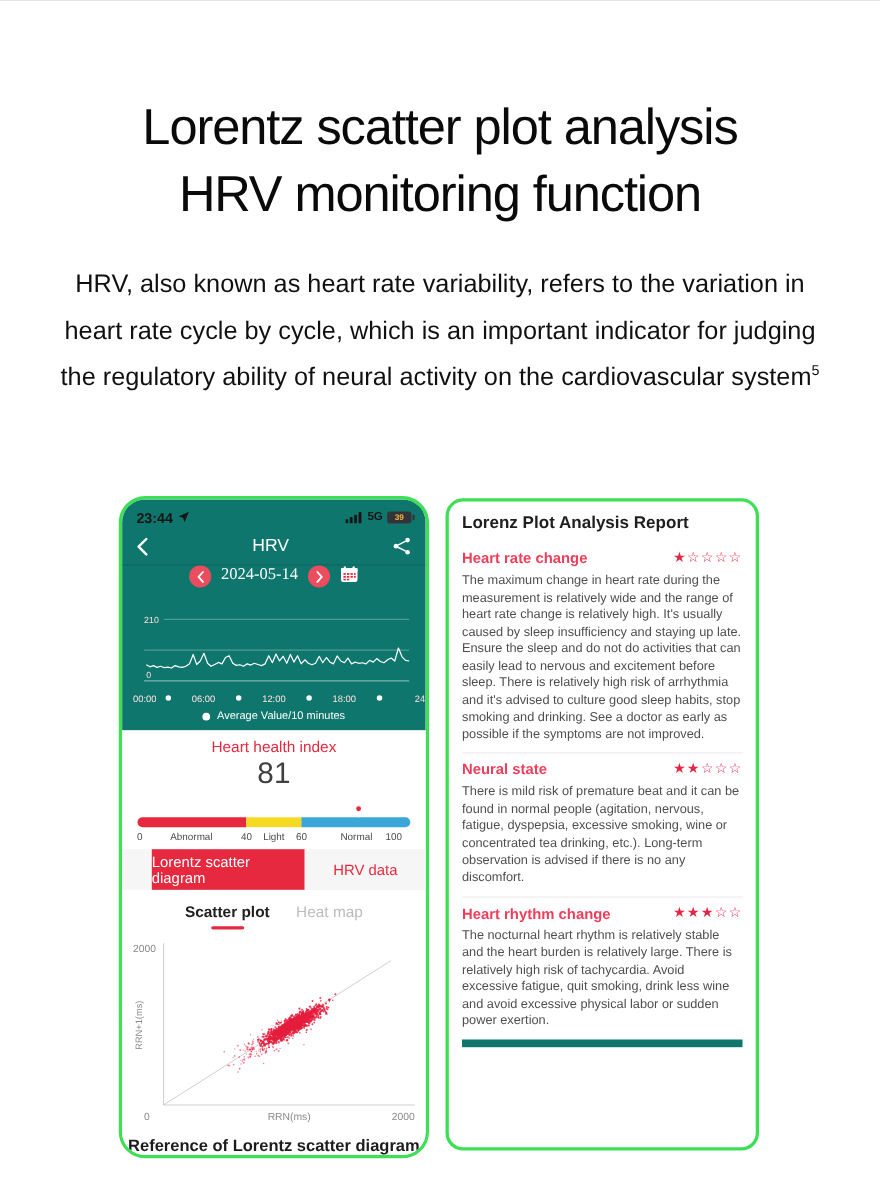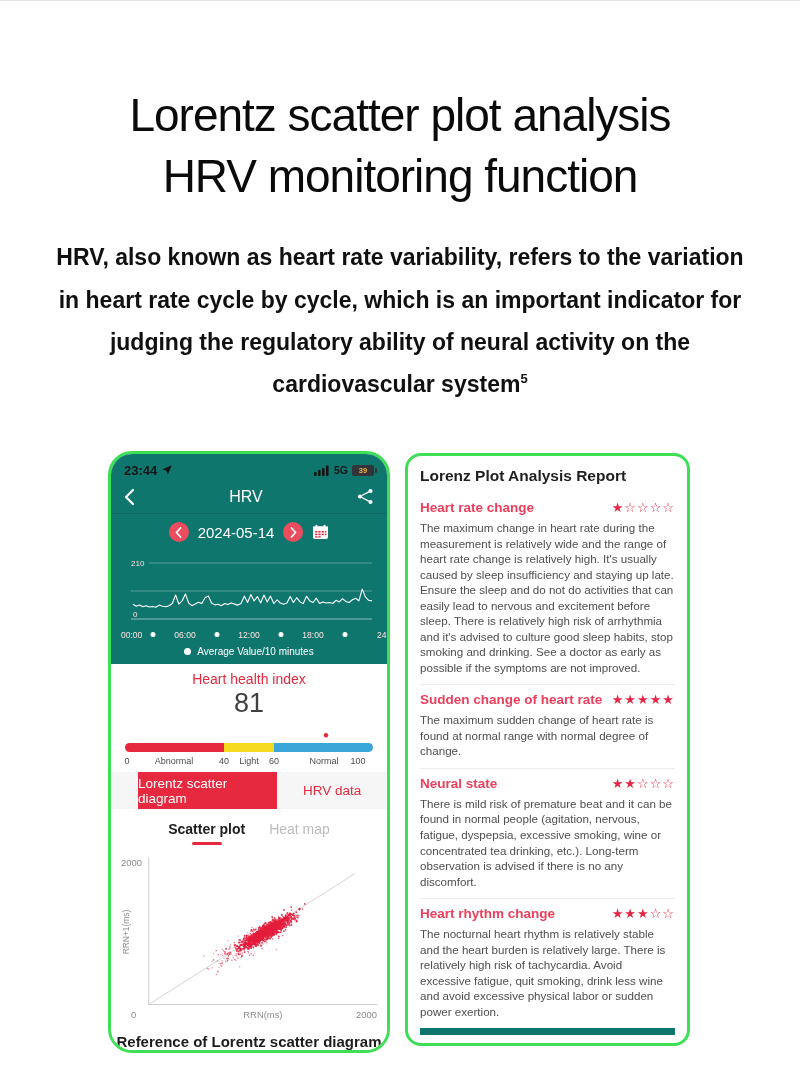--- a/index.html
+++ b/index.html
@@ -1,39 +1,39 @@
 <!DOCTYPE html>
 <html><head>
 <meta charset="utf-8">
 <style>
   * { margin:0; padding:0; box-sizing:border-box; }
   body { background:#fff; font-family:"Liberation Sans","DejaVu Sans",sans-serif; }
   .page { width:800px; height:1075px; background:#fff; border-top:1px solid #e5e5e5; overflow:hidden; position:relative; }
 
   
   .headline { margin-top:84px; text-align:center; color:#0a0a0a; font-size:46px; line-height:1.32; letter-spacing:-1px; font-weight:400; }
-  .desc { margin:30px 52px 0; text-align:center; color:#101010; font-size:23px; line-height:1.83; font-weight:700; }
+  .desc { margin:30px 52px 0; text-align:center; color:#101010; font-size:23px; line-height:1.83; font-weight:400; }
   .desc sup { font-size:13px; }
 
   
   .content-row { position:absolute; left:108px; top:450px; display:flex; gap:15px; align-items:flex-start; }
 
   
   .phone { width:282px; height:602px; border:3px solid #3ddf55; border-radius:24px; overflow:hidden; background:#fff; display:flex; flex-direction:column; }
   .phone-red { background:#0f766e; color:#fff; }
   .status-bar { height:26px; display:flex; align-items:center; justify-content:space-between; padding:6px 13px 0; }
   .status-left { display:flex; align-items:center; gap:4px; }
   .status-time { color:#151515; font-weight:bold; font-size:13px; }
   .status-right { display:flex; align-items:center; gap:4px; }
   .net-label { color:#151515; font-size:10.5px; font-weight:bold; }
   .battery { width:22px; height:11px; background:#33343a; border-radius:2.5px; color:#f2b43c; font-size:7.5px; font-weight:bold; display:flex; align-items:center; justify-content:center; position:relative; }
   .battery::after { content:""; position:absolute; right:-3px; top:3px; width:2px; height:5px; background:#33343a; border-radius:0 1px 1px 0; }
   .nav-bar { height:34px; display:flex; align-items:center; padding:0 13px; border-bottom:1px solid rgba(0,0,0,.12); }
   .nav-title { flex:1; text-align:center; font-size:16px; font-weight:500; color:#fff; }
-  .date-row { height:36px; display:flex; align-items:center; justify-content:center; gap:9px; }
+  .date-row { height:36px; display:flex; align-items:flex-start; justify-content:center; gap:9px;font-family:Liberation Serif, serif; }
   .chev-circle { width:20px; height:20px; border-radius:50%; background:#ec4d5e; display:flex; align-items:center; justify-content:center; cursor:pointer; }
   .date-label { font-size:15px; font-weight:500; color:#fff; }
 
   .hrv-chart { padding:2px 10px 4px; position:relative; }
   .hrv-chart svg.linechart { display:block; width:100%; height:78px; }
   .x-labels { position:relative; height:12px; font-size:8.5px; color:#ffe2e2; }
   .x-labels .xl { position:absolute; top:0; transform:translateX(-50%); }
   .x-labels .xl.first { left:4px; transform:none; }
   .x-labels .xl.last { right:0; left:auto; transform:none; }
   .x-labels .xdot { position:absolute; top:2px; width:5px; height:5px; border-radius:50%; background:#fff; transform:translateX(-50%); }
@@ -1953,27 +1953,20 @@
       <div class="rpt-title">Lorenz Plot Analysis Report</div>
 
       <div class="rpt-section" style="border-top:none;">
         <div class="sec-head">
           <span class="sec-heading">Heart rate change</span>
           <span class="sec-stars">★☆☆☆☆</span>
         </div>
         <div class="sec-body">The maximum change in heart rate during the measurement is relatively wide and the range of heart rate change is relatively high. It's usually caused by sleep insufficiency and staying up late. Ensure the sleep and do not do activities that can easily lead to nervous and excitement before sleep. There is relatively high risk of arrhythmia and it's advised to culture good sleep habits, stop smoking and drinking. See a doctor as early as possible if the symptoms are not improved.</div>
       </div>
 
-      <div class="rpt-section">
-        <div class="sec-head">
-          <span class="sec-heading">Sudden change of heart rate</span>
-          <span class="sec-stars">★★★★★</span>
-        </div>
-        <div class="sec-body">The maximum sudden change of heart rate is found at normal range with normal degree of change.</div>
-      </div>
 
       <div class="rpt-section">
         <div class="sec-head">
           <span class="sec-heading">Neural state</span>
           <span class="sec-stars">★★☆☆☆</span>
         </div>
         <div class="sec-body">There is mild risk of premature beat and it can be found in normal people (agitation, nervous, fatigue, dyspepsia, excessive smoking, wine or concentrated tea drinking, etc.). Long-term observation is advised if there is no any discomfort.</div>
       </div>
 
       <div class="rpt-section">

